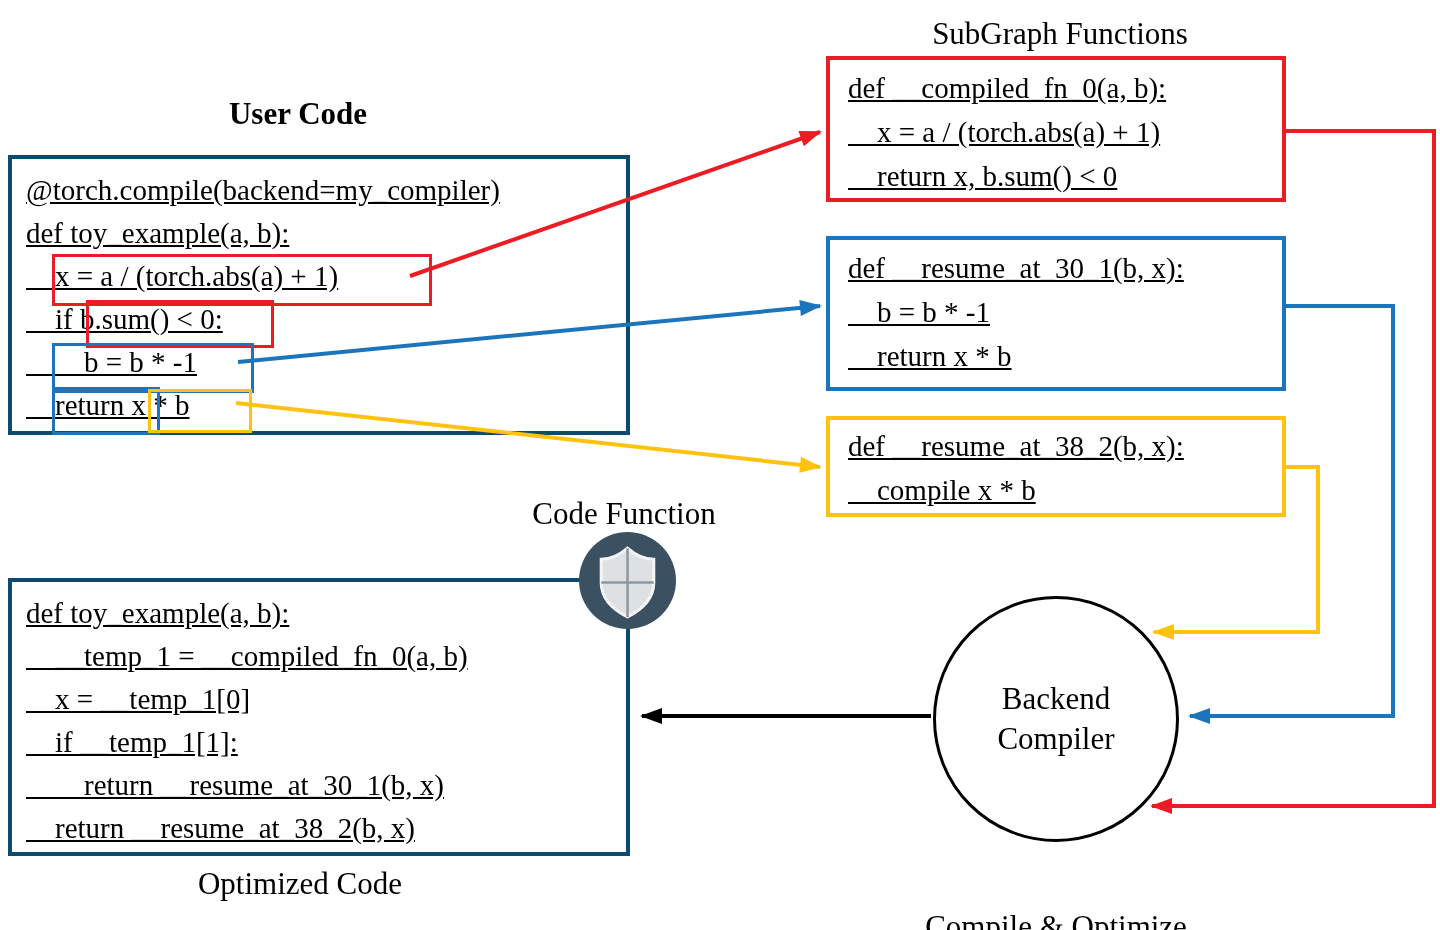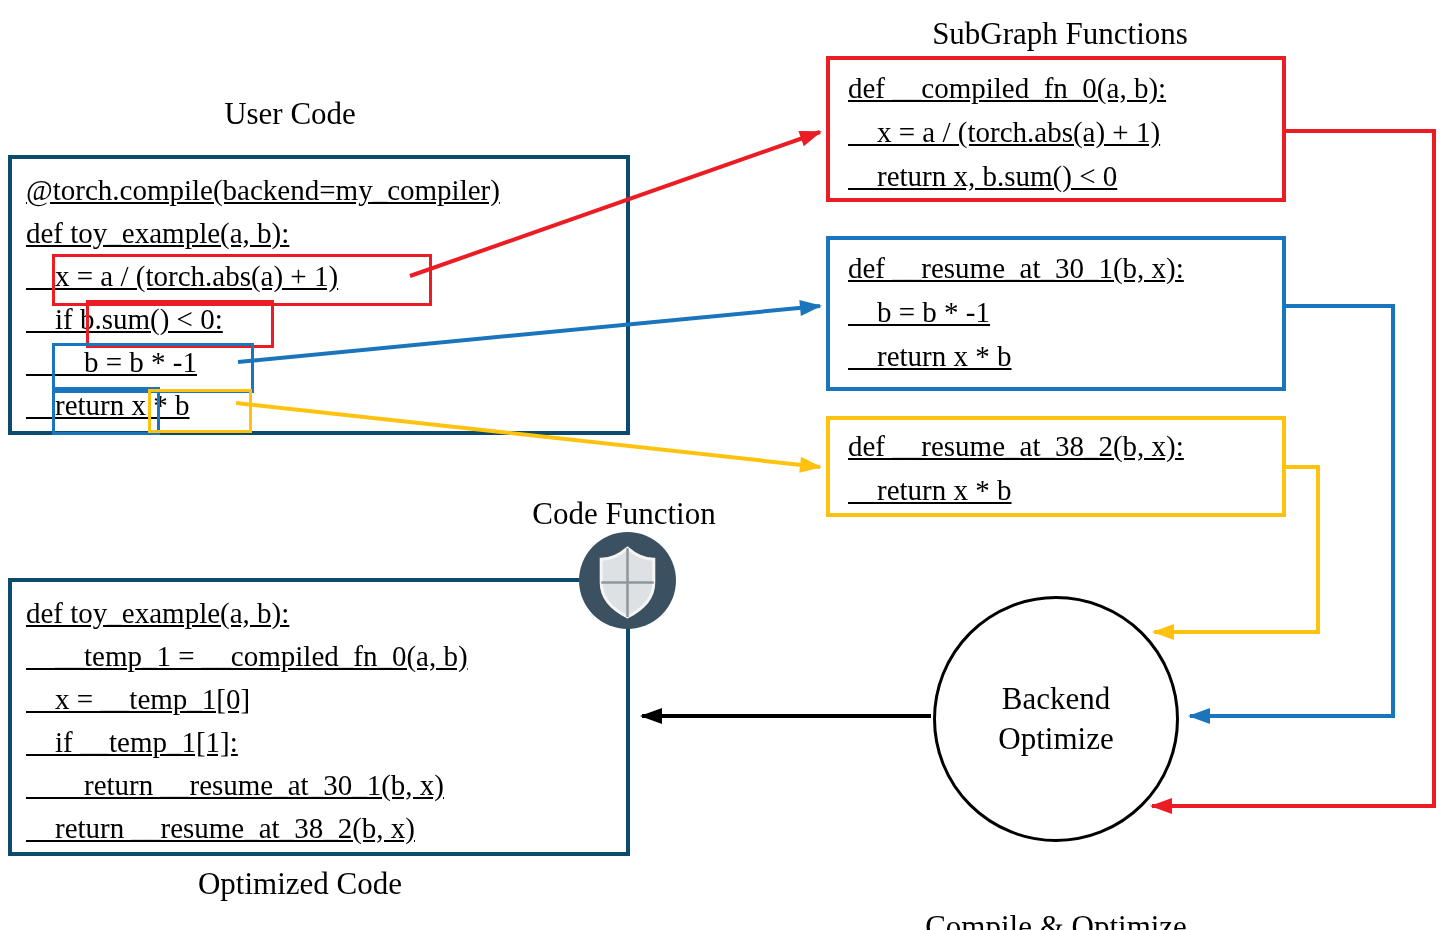--- a/index.html
+++ b/index.html
@@ -48,21 +48,21 @@
   <line x1="236" y1="403" x2="820" y2="467" stroke="#ffc20e" stroke-width="4" marker-end="url(#my)"></line>
 
   <path d="M 1284 131 H 1434 V 806 H 1152" fill="none" stroke="#ec1c24" stroke-width="4" marker-end="url(#mr)"></path>
   <path d="M 1284 306 H 1393 V 716 H 1190" fill="none" stroke="#1b75bc" stroke-width="4" marker-end="url(#mb)"></path>
   <path d="M 1284 467 H 1318 V 632 H 1154" fill="none" stroke="#ffc20e" stroke-width="4" marker-end="url(#my)"></path>
 
   <line x1="931" y1="716" x2="642" y2="716" stroke="#000000" stroke-width="4" marker-end="url(#mk)"></line>
 </svg>
 
 <div class="title" style="left:830px;top:16px;width:460px;">SubGraph Functions</div>
-<div class="title" style="left:40px;top:96px;width:500px;">User Code</div>
+<div class="title" style="left:48px;top:96px;width:500px;font-weight:bold;">User Code</div>
 <div class="title" style="left:374px;top:496px;width:500px;">Code Function</div>
 <div class="title" style="left:50px;top:866px;width:500px;">Optimized Code</div>
 <div class="title" style="left:806px;top:866px;width:500px;margin-top:43px;">Compile &amp; Optimize</div>
 
 <div class="code-box border-black" style="left:8px;top:155px;width:622px;height:280px;">
   <pre>@torch.compile(backend=my_compiler)
 def toy_example(a, b):
     x = a / (torch.abs(a) + 1)
     if b.sum() &lt; 0:
         b = b * -1
@@ -81,34 +81,34 @@
 </div>
 
 <div class="code-box border-blue" style="left:826px;top:236px;width:460px;height:155px;">
   <pre style="padding:6px 18px;line-height:44px;">def __resume_at_30_1(b, x):
     b = b * -1
     return x * b</pre>
 </div>
 
 <div class="code-box border-yellow" style="left:826px;top:416px;width:460px;height:101px;">
   <pre style="padding:4px 18px;line-height:44px;">def __resume_at_38_2(b, x):
-    return x * b</pre>
+    compile x * b</pre>
 </div>
 
 <div class="code-box border-black" style="left:8px;top:578px;width:622px;height:278px;">
   <pre>def toy_example(a, b):
     __temp_1 = __compiled_fn_0(a, b)
     x = __temp_1[0]
     if __temp_1[1]:
         return __resume_at_30_1(b, x)
     return __resume_at_38_2(b, x)</pre>
 </div>
 
 <svg id="guard-shield" viewBox="0 0 96 96">
   <circle cx="48" cy="48" r="48" fill="#3b5162"></circle>
   <path d="M48 16 C56 23 66 27 74 27 L74 50 C74 67 62 77 48 84 C34 77 22 67 22 50 L22 27 C30 27 40 23 48 16 Z" fill="#dde1e4" stroke="#f5f5f5" stroke-width="3"></path>
   <path d="M48 16 L48 84 M22 50 L74 50" stroke="#8f979e" stroke-width="2.5" fill="none"></path>
 </svg>
 
 <div id="backend-circle">
   <div class="lbl">Backend
-Optimize</div>
+Compiler</div>
 </div>
 
 </body></html>

